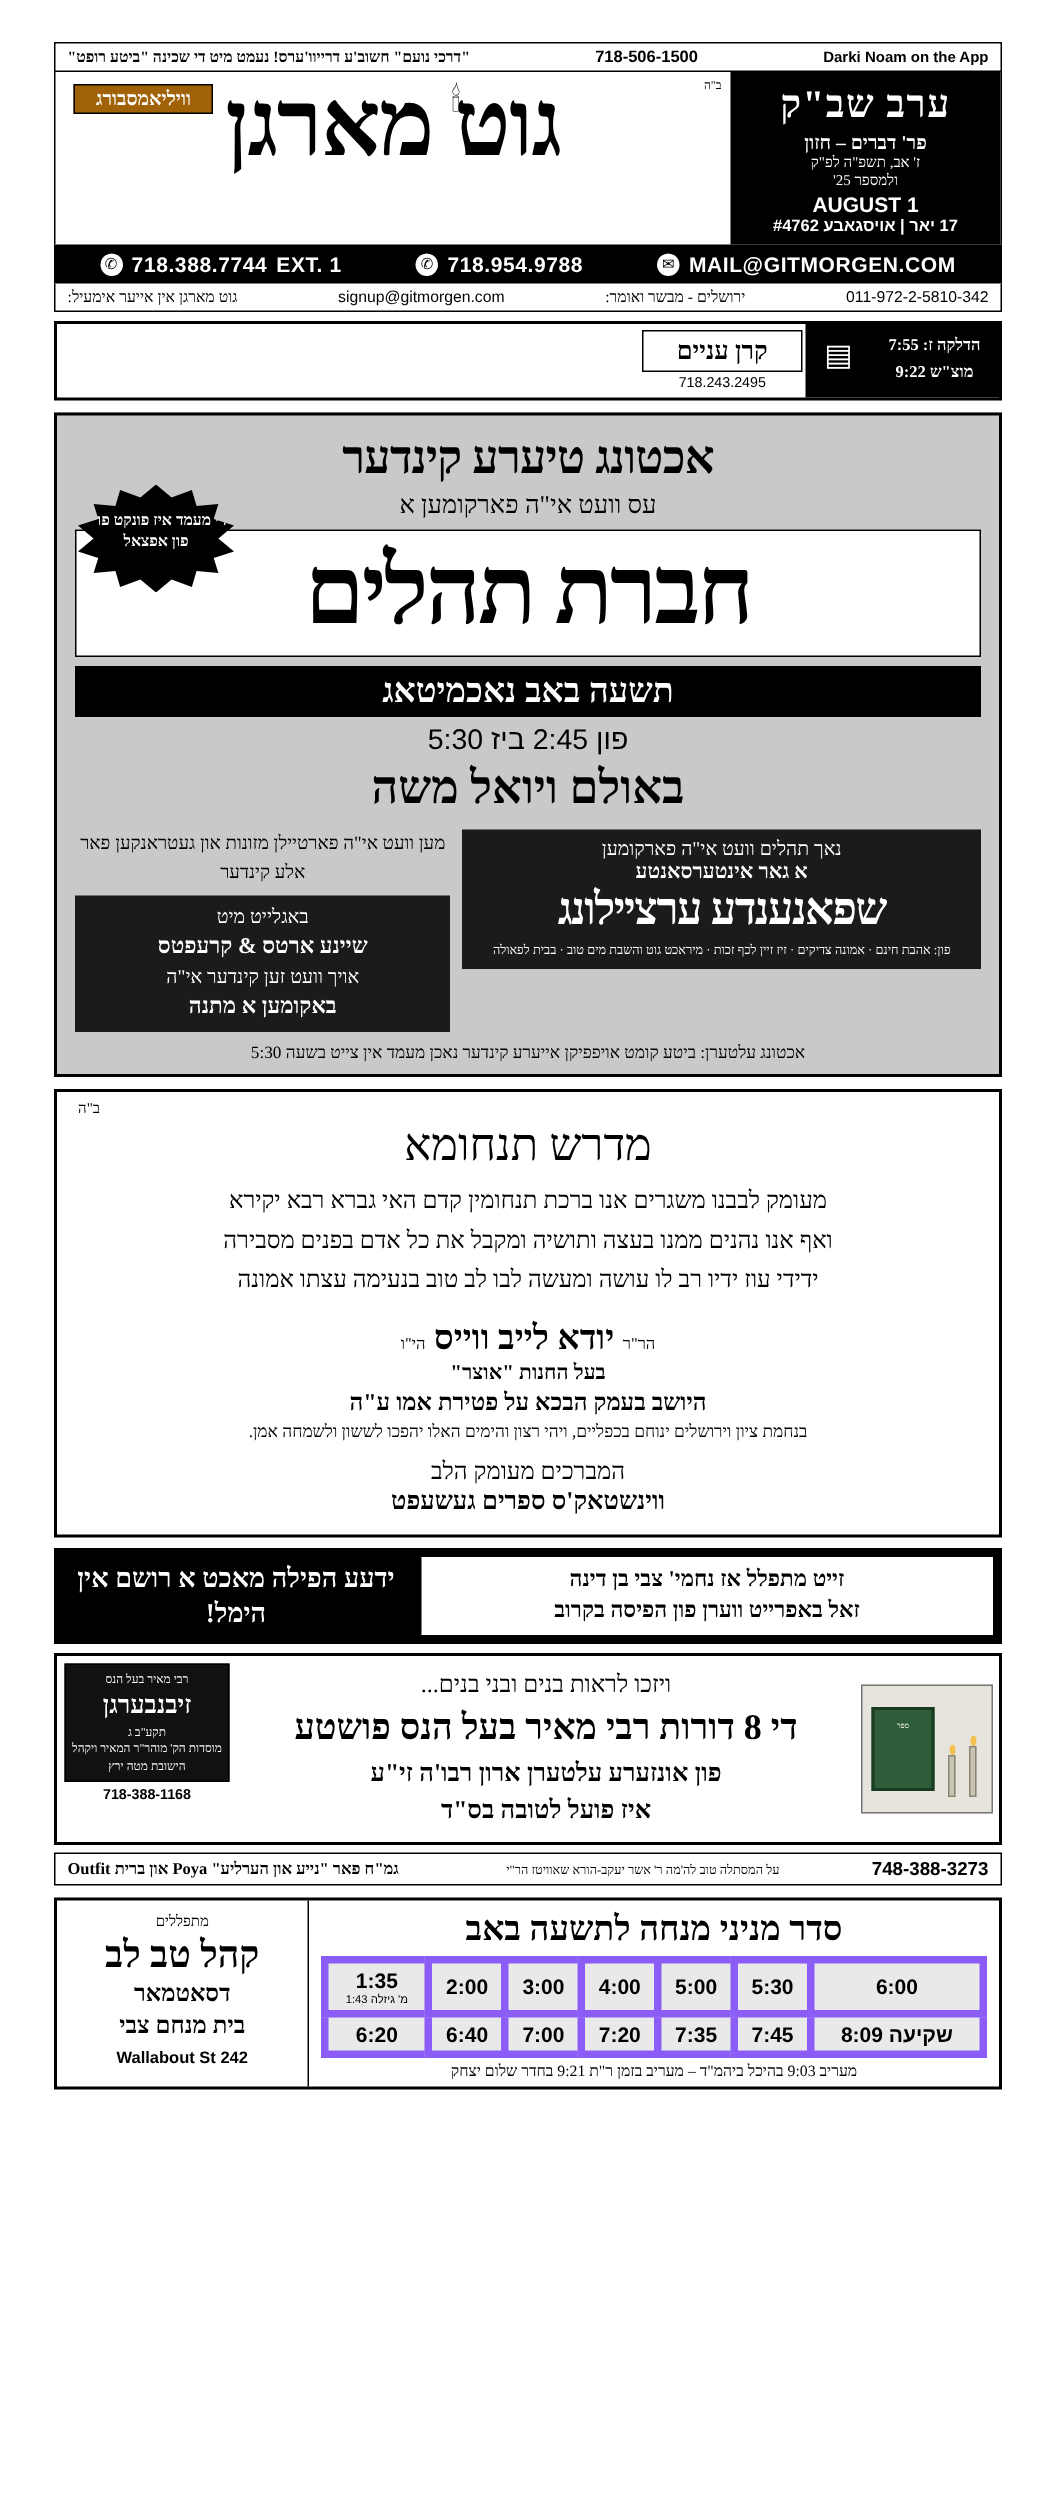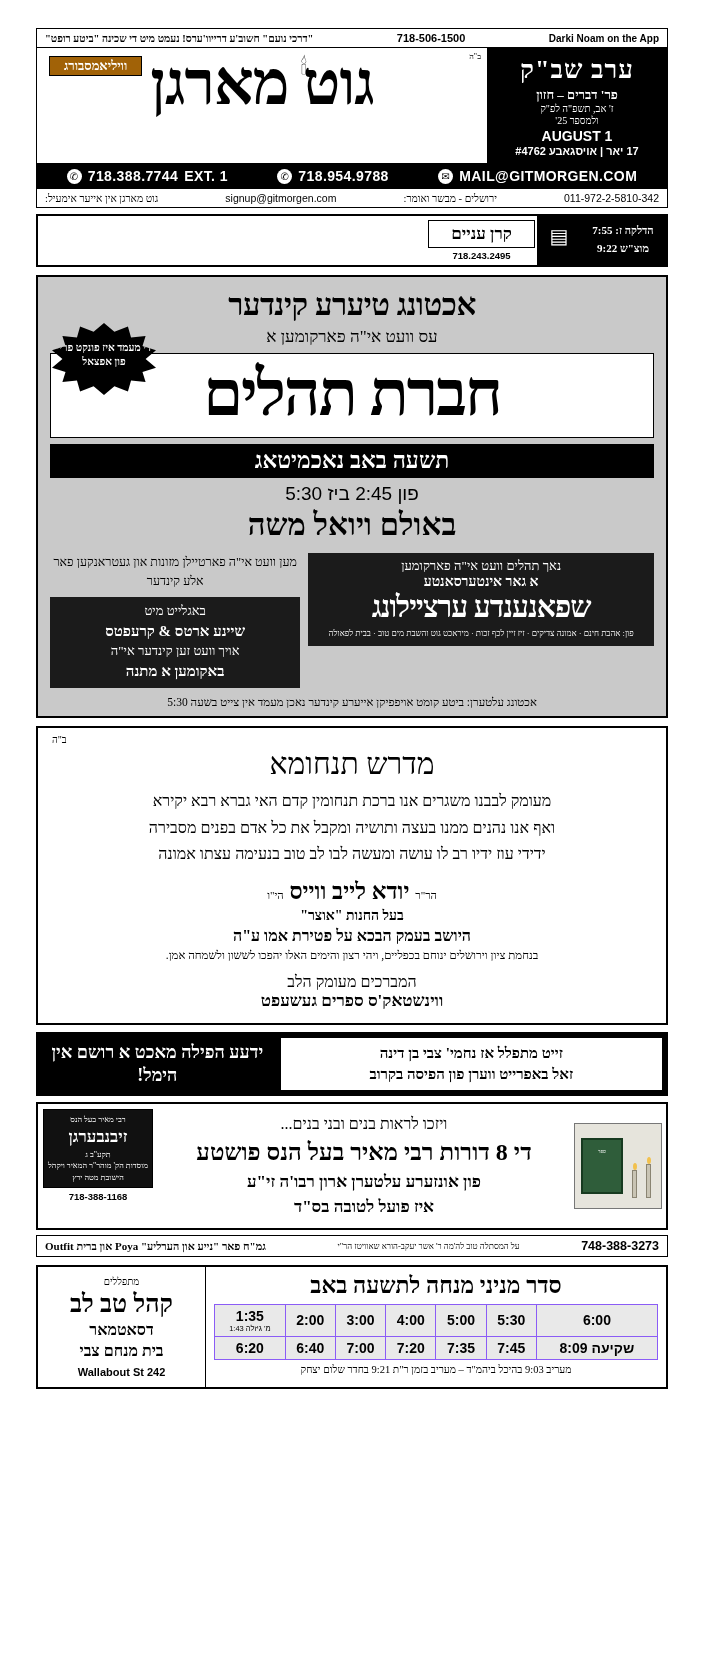--- a/index.html
+++ b/index.html
@@ -157,21 +157,21 @@
     padding: 4px 2px;
     font-size: 9px;
   }
   .candle-logo .box {
     border: 1px solid #000;
     font-size: 17px;
     font-weight: bold;
     padding: 3px 2px;
     margin-bottom: 2px;
   }
-  .candle-logo .tel { font-family: "Liberation Sans", sans-serif; font-size: 9.5px; font-weight: bold; }
+  .candle-logo .tel { font-family: "Liberation Sans", sans-serif; font-size: 9.5px; font-weight: normal; }
   .candle-mid-icon {
     width: 42px;
     background: #000;
     color: #fff;
     text-align: center;
     font-size: 20px;
     padding-top: 8px;
   }
   
   .mainad {
@@ -429,21 +429,21 @@
     font-weight: bold;
     margin-bottom: 5px;
   }
   table.zt {
     width: 100%;
     border-collapse: collapse;
     direction: rtl;
     font-family: "Liberation Sans", sans-serif;
   }
   table.zt td {
-    border: 1px solid #8b5cf6;
+    border: 5px solid #8b5cf6;
     text-align: center;
     font-size: 14px;
     font-weight: bold;
     padding: 3px 2px;
     background: #e9e9e9;
     margin-left: 37px;
   }
   table.zt td small { display:block; font-size: 7.5px; font-weight: normal; }
   .zmanim .note {
     text-align: center;

